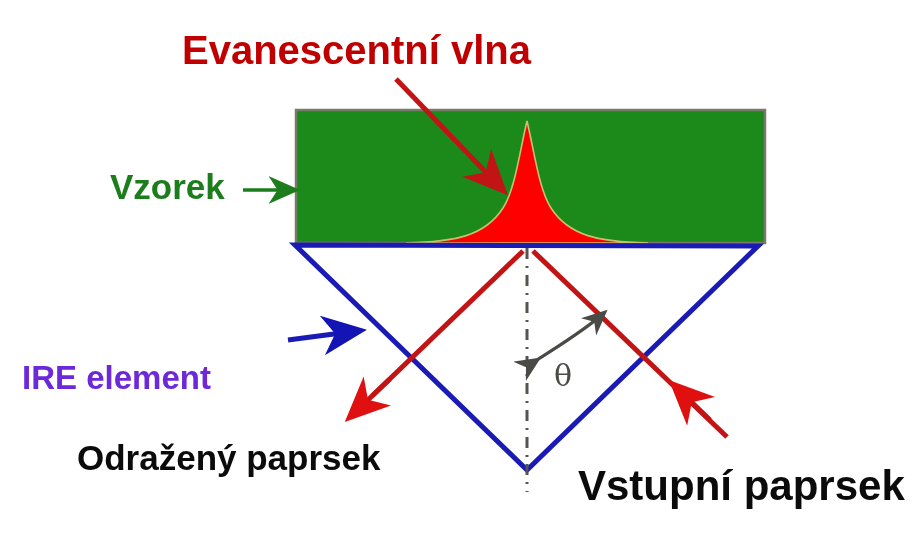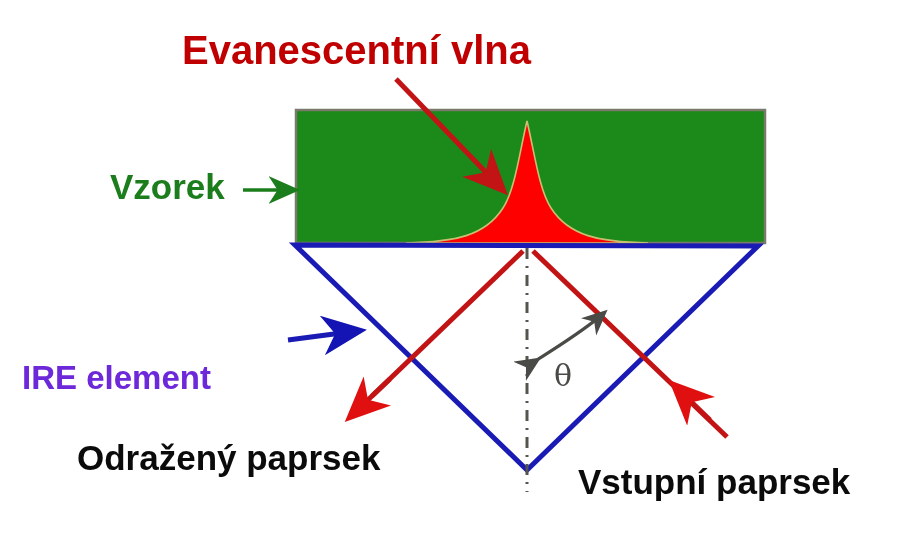--- a/index.html
+++ b/index.html
@@ -52,21 +52,21 @@
   }
   #label-odrazeny {
     left: 77px;
     top: 438px;
     font-size: 35px;
     color: #0b0b0b;
   }
   #label-vstupni {
     left: 578px;
     top: 462px;
-    font-size: 35px;
+    font-size: 42px;
     color: #0b0b0b;
   }
   #label-theta {
     left: 554px;
     top: 358px;
     font-family: "DejaVu Serif", serif;
     font-size: 30px;
     font-weight: normal;
     color: #4a4a46;
   }

